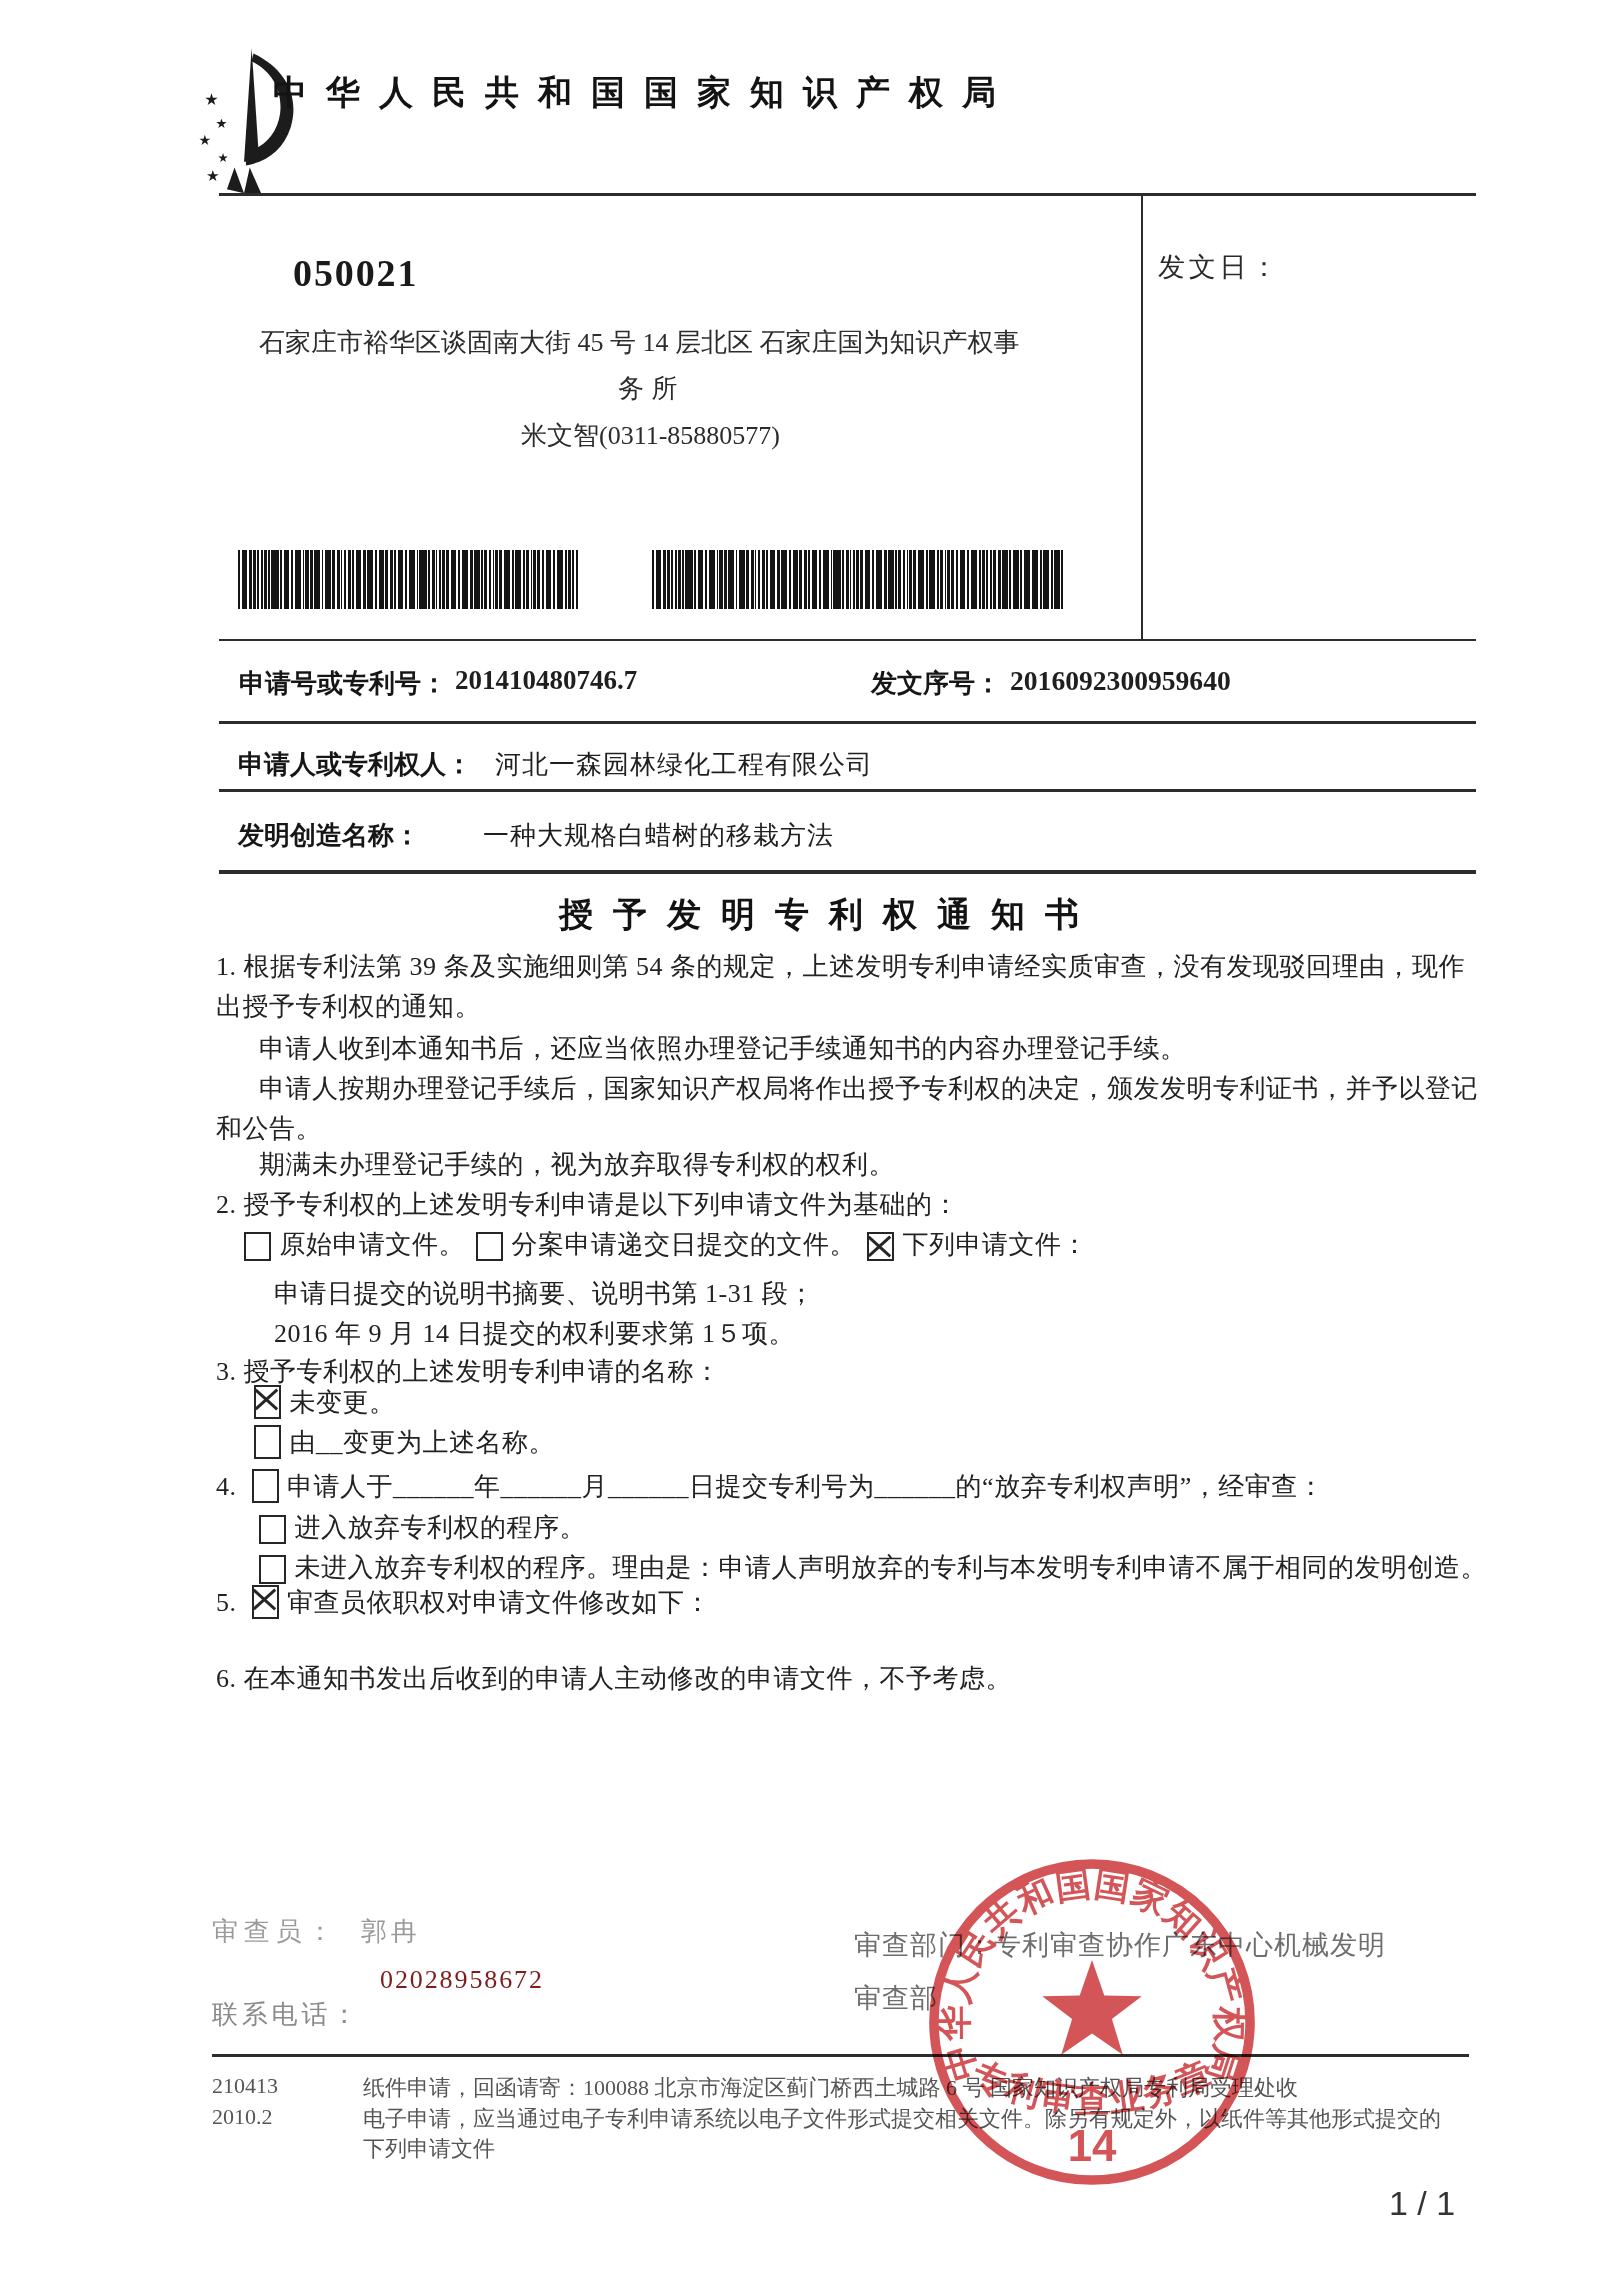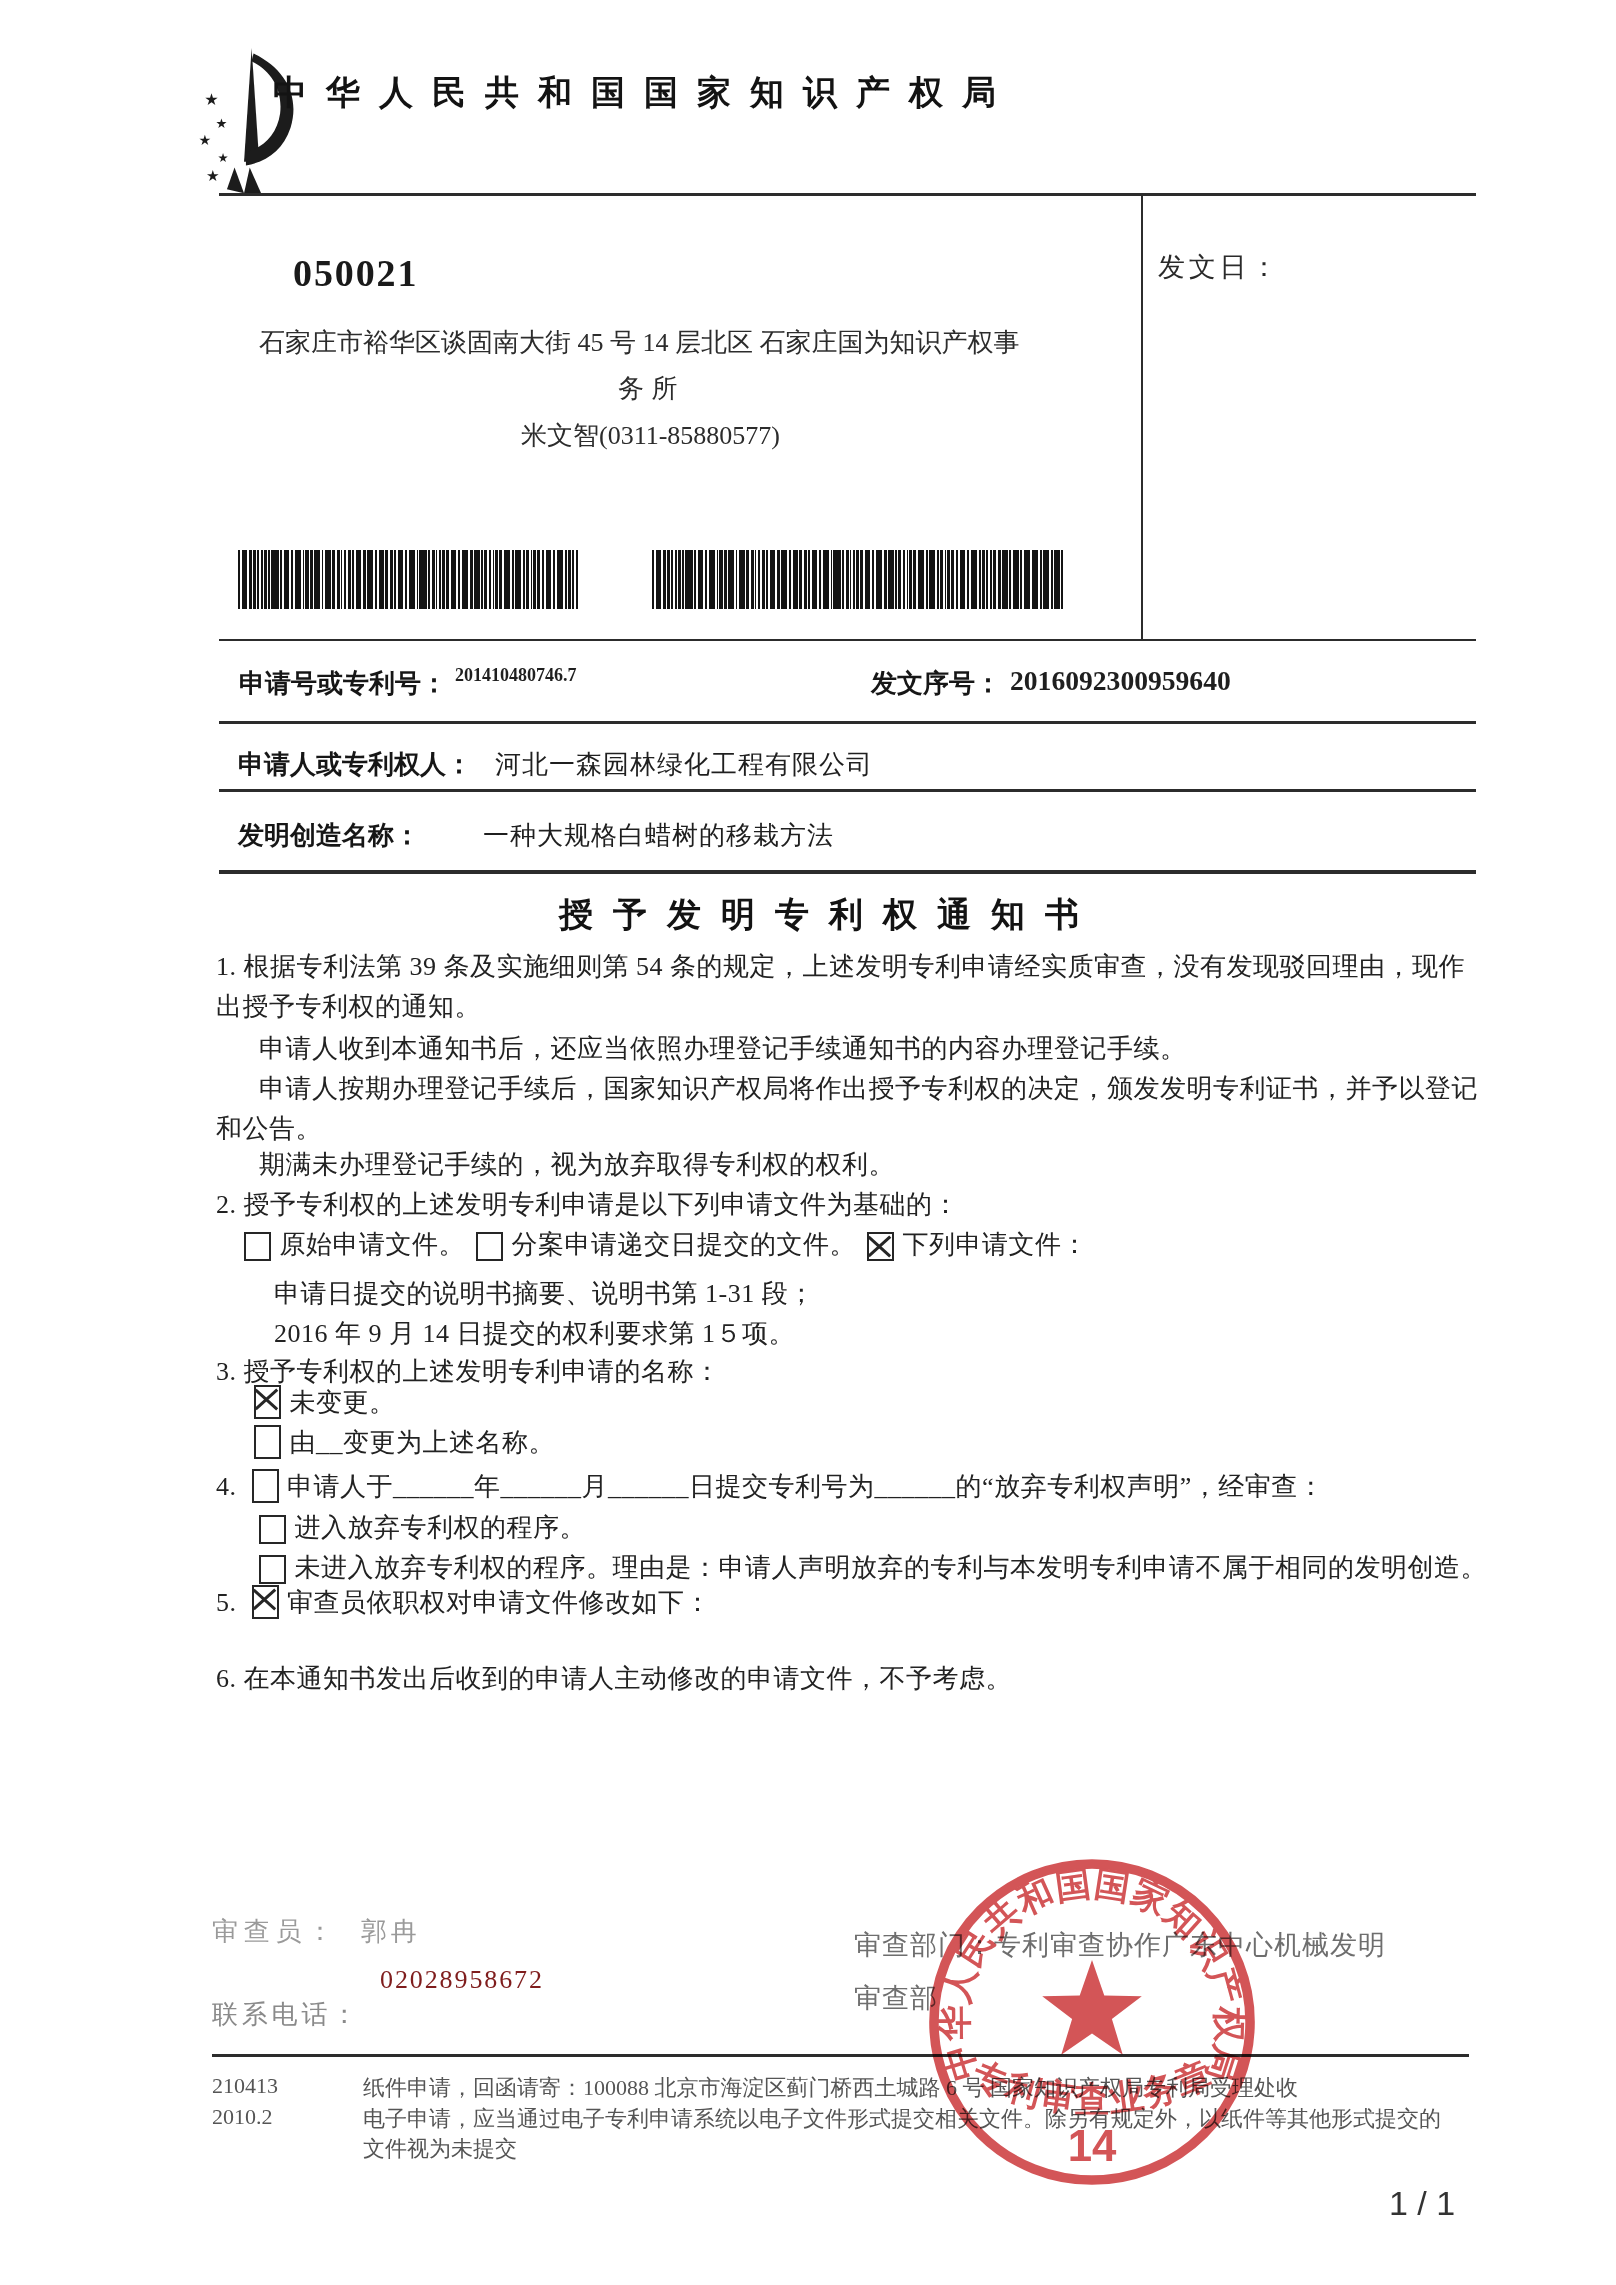--- a/index.html
+++ b/index.html
@@ -65,21 +65,21 @@
 
   <div class="vrule" style="left:1141px;top:195px;width:2.4px;height:445px;"></div>
   <div class="abs" style="left:1158px;top:249px;font-size:27px;color:#2a2a2a;letter-spacing:3.8px;">发文日：</div>
 
   <div class="barcode" style="left:238px;top:550px;width:340px;"></div>
   <div class="barcode" style="left:652px;top:550px;width:411px;"></div>
 
   <div class="rule" style="left:219px;top:639px;width:1257px;height:2.4px;"></div>
 
   <div class="abs meta lbl" style="left:239px;top:666px;">申请号或专利号：</div>
-  <div class="abs meta" style="left:455px;top:665px;font-weight:bold;font-size:18px;">201410480746.7</div>
+  <div class="abs meta" style="left:455px;top:665px;font-weight:bold;font-size:27px;">201410480746.7</div>
   <div class="abs meta lbl" style="left:871px;top:666px;">发文序号：</div>
   <div class="abs meta" style="left:1010px;top:665px;font-weight:bold;font-size:27.6px;">2016092300959640</div>
 
   <div class="rule" style="left:219px;top:721px;width:1257px;height:2.9px;"></div>
 
   <div class="abs meta lbl" style="left:238px;top:747px;">申请人或专利权人：</div>
   <div class="abs meta" style="left:495px;top:747px;letter-spacing:1px;">河北一森园林绿化工程有限公司</div>
 
   <div class="rule" style="left:219px;top:789px;width:1257px;height:2.9px;"></div>
 
@@ -134,21 +134,21 @@
   <div class="abs meta gray2" style="left:854px;top:1980px;font-size:27px;letter-spacing:1px;">审查部</div>
   <div class="abs meta gray" style="left:212px;top:1997px;letter-spacing:3.8px;color:#8a8a8a;">联系电话：</div>
   <div class="abs meta" style="left:380px;top:1965px;color:#7f1d1d;letter-spacing:1.9px;">02028958672</div>
 
   <div class="rule" style="left:212px;top:2054px;width:1257px;height:2.9px;"></div>
 
   <div class="abs foot" style="left:212px;top:2073px;">210413</div>
   <div class="abs foot" style="left:212px;top:2104px;">2010.2</div>
   <div class="abs foot" style="left:363px;top:2073px;">纸件申请，回函请寄：100088 北京市海淀区蓟门桥西土城路 6 号 国家知识产权局专利局受理处收</div>
   <div class="abs foot" style="left:363px;top:2104px;">电子申请，应当通过电子专利申请系统以电子文件形式提交相关文件。除另有规定外，以纸件等其他形式提交的</div>
-  <div class="abs foot" style="left:363px;top:2134px;">文件视为未提交</div>
+  <div class="abs foot" style="left:363px;top:2134px;">下列申请文件</div>
   <div class="abs" style="left:1389px;top:2184px;font-size:34px;color:#333;font-family:'Liberation Sans','DejaVu Sans',sans-serif;">1 / 1</div>
 
   <svg id="seal" class="abs" style="left:913px;top:1843px;width:358px;height:358px;" viewBox="0 0 376 376" font-family="'Liberation Sans','DejaVu Sans',sans-serif">
     <circle cx="188" cy="188" r="166" fill="none" stroke="#cf4245" stroke-width="10"></circle>
     <polygon fill="#cf4245" points="188,123 200.9,160.2 240.3,161 208.9,184.8 220.3,222.5 188,200 155.7,222.5 167.1,184.8 135.7,161 175.1,160.2"></polygon>
     <defs>
       <path id="ringPath" d="M 68.4 243.8 A 132 132 0 1 1 307.6 243.8" fill="none"></path>
       <path id="bannerPath" d="M 60 252 Q 188 312 316 252" fill="none"></path>
     </defs>
     <text font-size="37" font-weight="bold" fill="#cf4245" letter-spacing="1">

